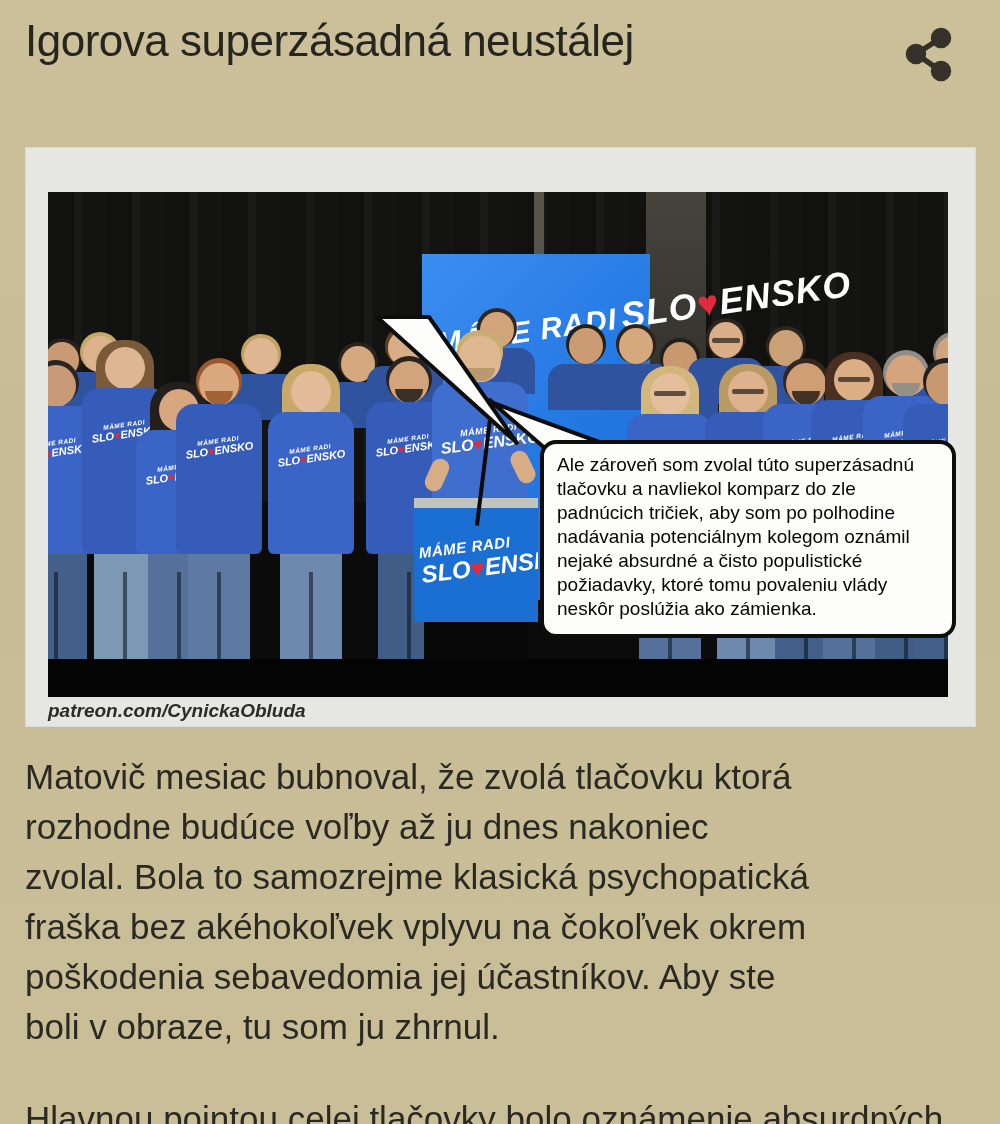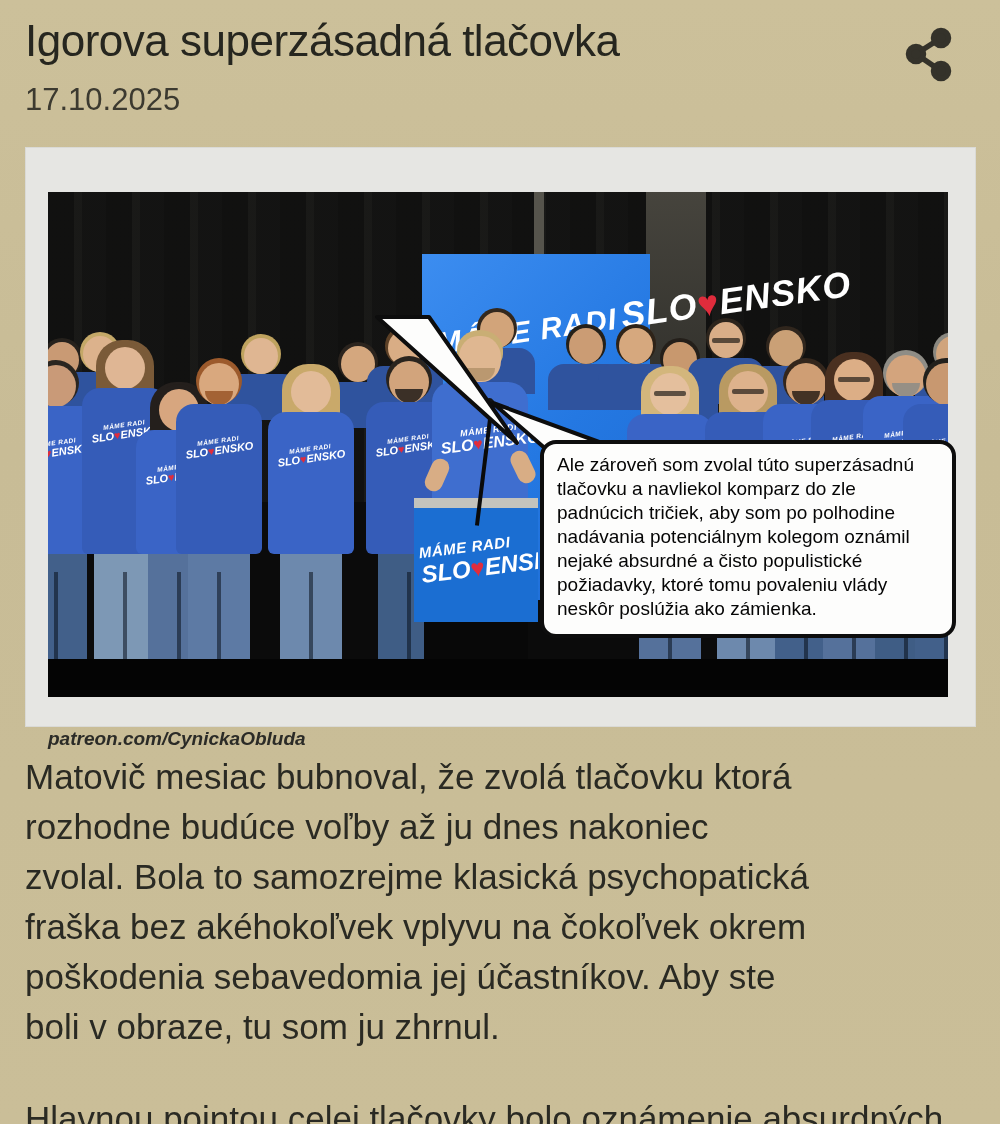--- a/index.html
+++ b/index.html
@@ -73,34 +73,33 @@
   .mic-stalk{position:absolute;left:434px;top:218px;width:4px;height:116px;background:#0a0a0a;transform:rotate(7deg);}
   .mic-head{position:absolute;left:436px;top:206px;width:11px;height:16px;border-radius:50%;background:#141414;}
 
   
   .tails{position:absolute;left:0;top:0;width:951px;height:580px;pointer-events:none;}
   .bubble{position:absolute;background:#fdfdfc;border:4px solid #0d0d0d;border-radius:16px;
       color:#050505;font-size:19px;line-height:24px;white-space:pre;padding:9px 13px;}
   .bubble1{left:88px;top:16px;width:284px;height:148px;}
   .bubble2{left:515px;top:293px;width:382px;height:172px;}
   .watermark{position:absolute;left:23px;top:550px;height:30px;line-height:28px;font-size:19px;
-      font-weight:bold;font-style:italic;color:#2b2b27;margin-top:28px;}
+      font-weight:bold;font-style:italic;color:#2b2b27;}
 
   
   .article-p{position:absolute;left:25px;width:952px;font-size:35px;line-height:50px;color:#2a2a23;white-space:pre-line;}
   .p1{top:752px;}
   .p2{top:1094px;}
 </style>
 </head>
 <body>
 
 <div id="stage">
 
-  <div class="title">Igorova superzásadná tlačovka</div>
-  <div class="date">17.10.2025</div>
+  <div class="title">Igorova superzásadná neustálej</div>
 
   <div class="share-btn">
     <svg width="52" height="56" viewBox="0 0 52 56">
       <g stroke="#34322a" stroke-width="5.5" fill="#34322a">
         <line x1="13" y1="28" x2="38" y2="12"></line>
         <line x1="13" y1="28" x2="38" y2="45"></line>
         <circle cx="38" cy="12" r="7.5"></circle>
         <circle cx="13" cy="28" r="7.5"></circle>
         <circle cx="38" cy="45" r="7.5"></circle>
       </g>

